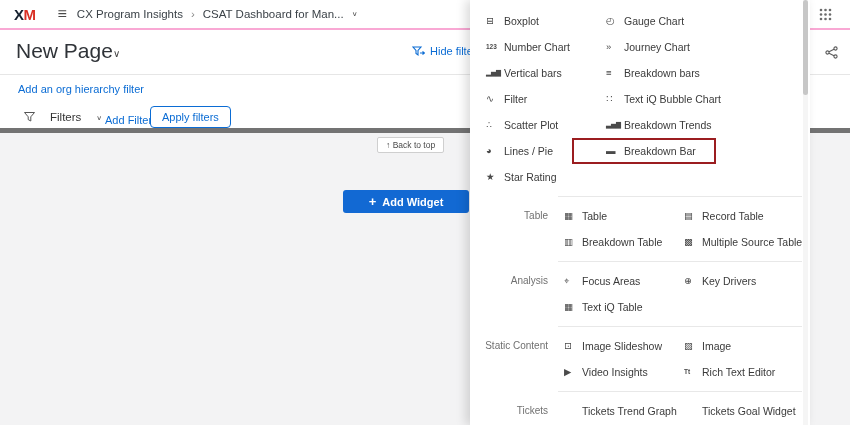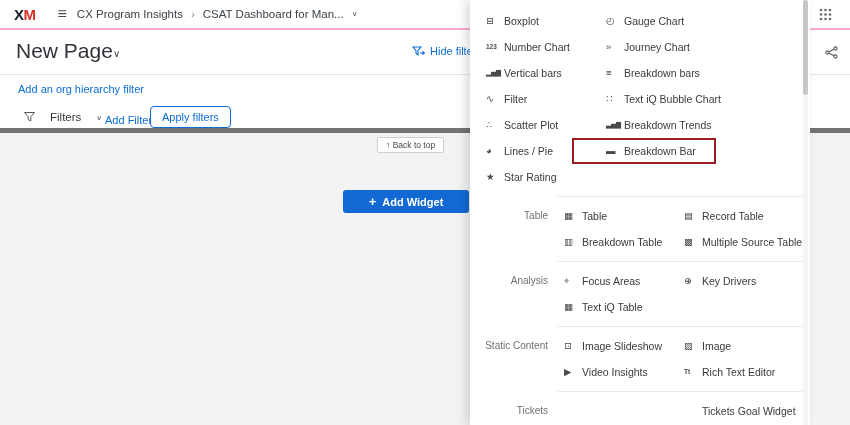--- a/index.html
+++ b/index.html
@@ -286,20 +286,24 @@
           </div>
         </div>
       </div>
       <div class="wm-divider"></div>
       <div class="wm-section">
         <div class="wm-cat">Tickets</div>
         <div class="wm-cols">
           <div class="wm-col">
             <div class="wm-item">
               <span class="wm-icon"></span>
+              <span class="wm-label">Tickets Trend Graph</span>
+            </div>
+            <div class="wm-item">
+              <span class="wm-icon"></span>
             </div>
           </div>
           <div class="wm-col">
             <div class="wm-item">
               <span class="wm-icon"></span>
               <span class="wm-label">Tickets Goal Widget</span>
             </div>
             <div class="wm-item">
               <span class="wm-icon"></span>
             </div>

